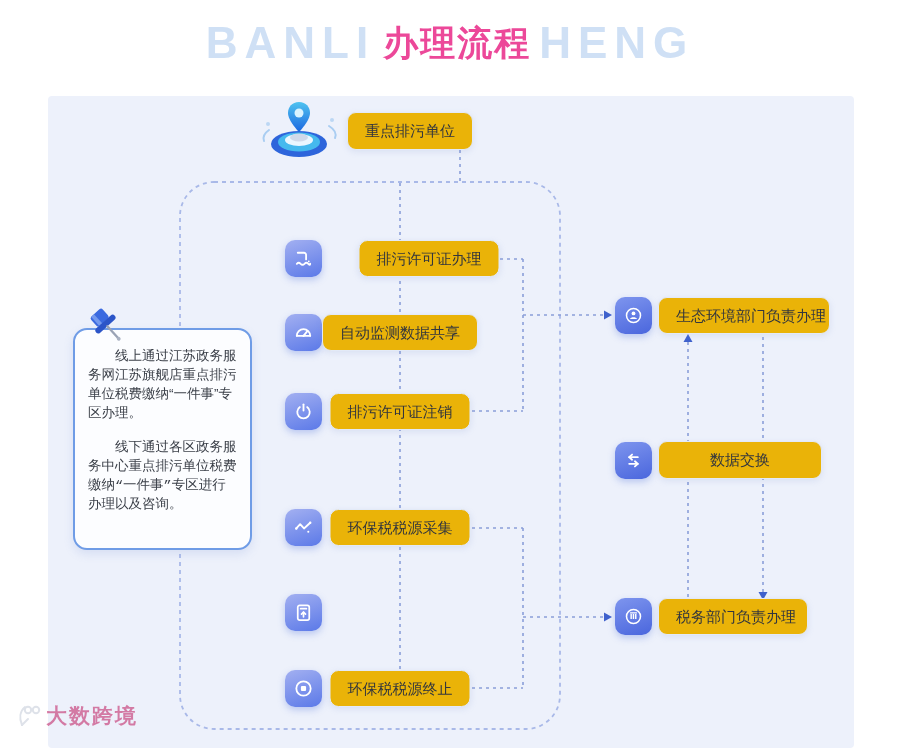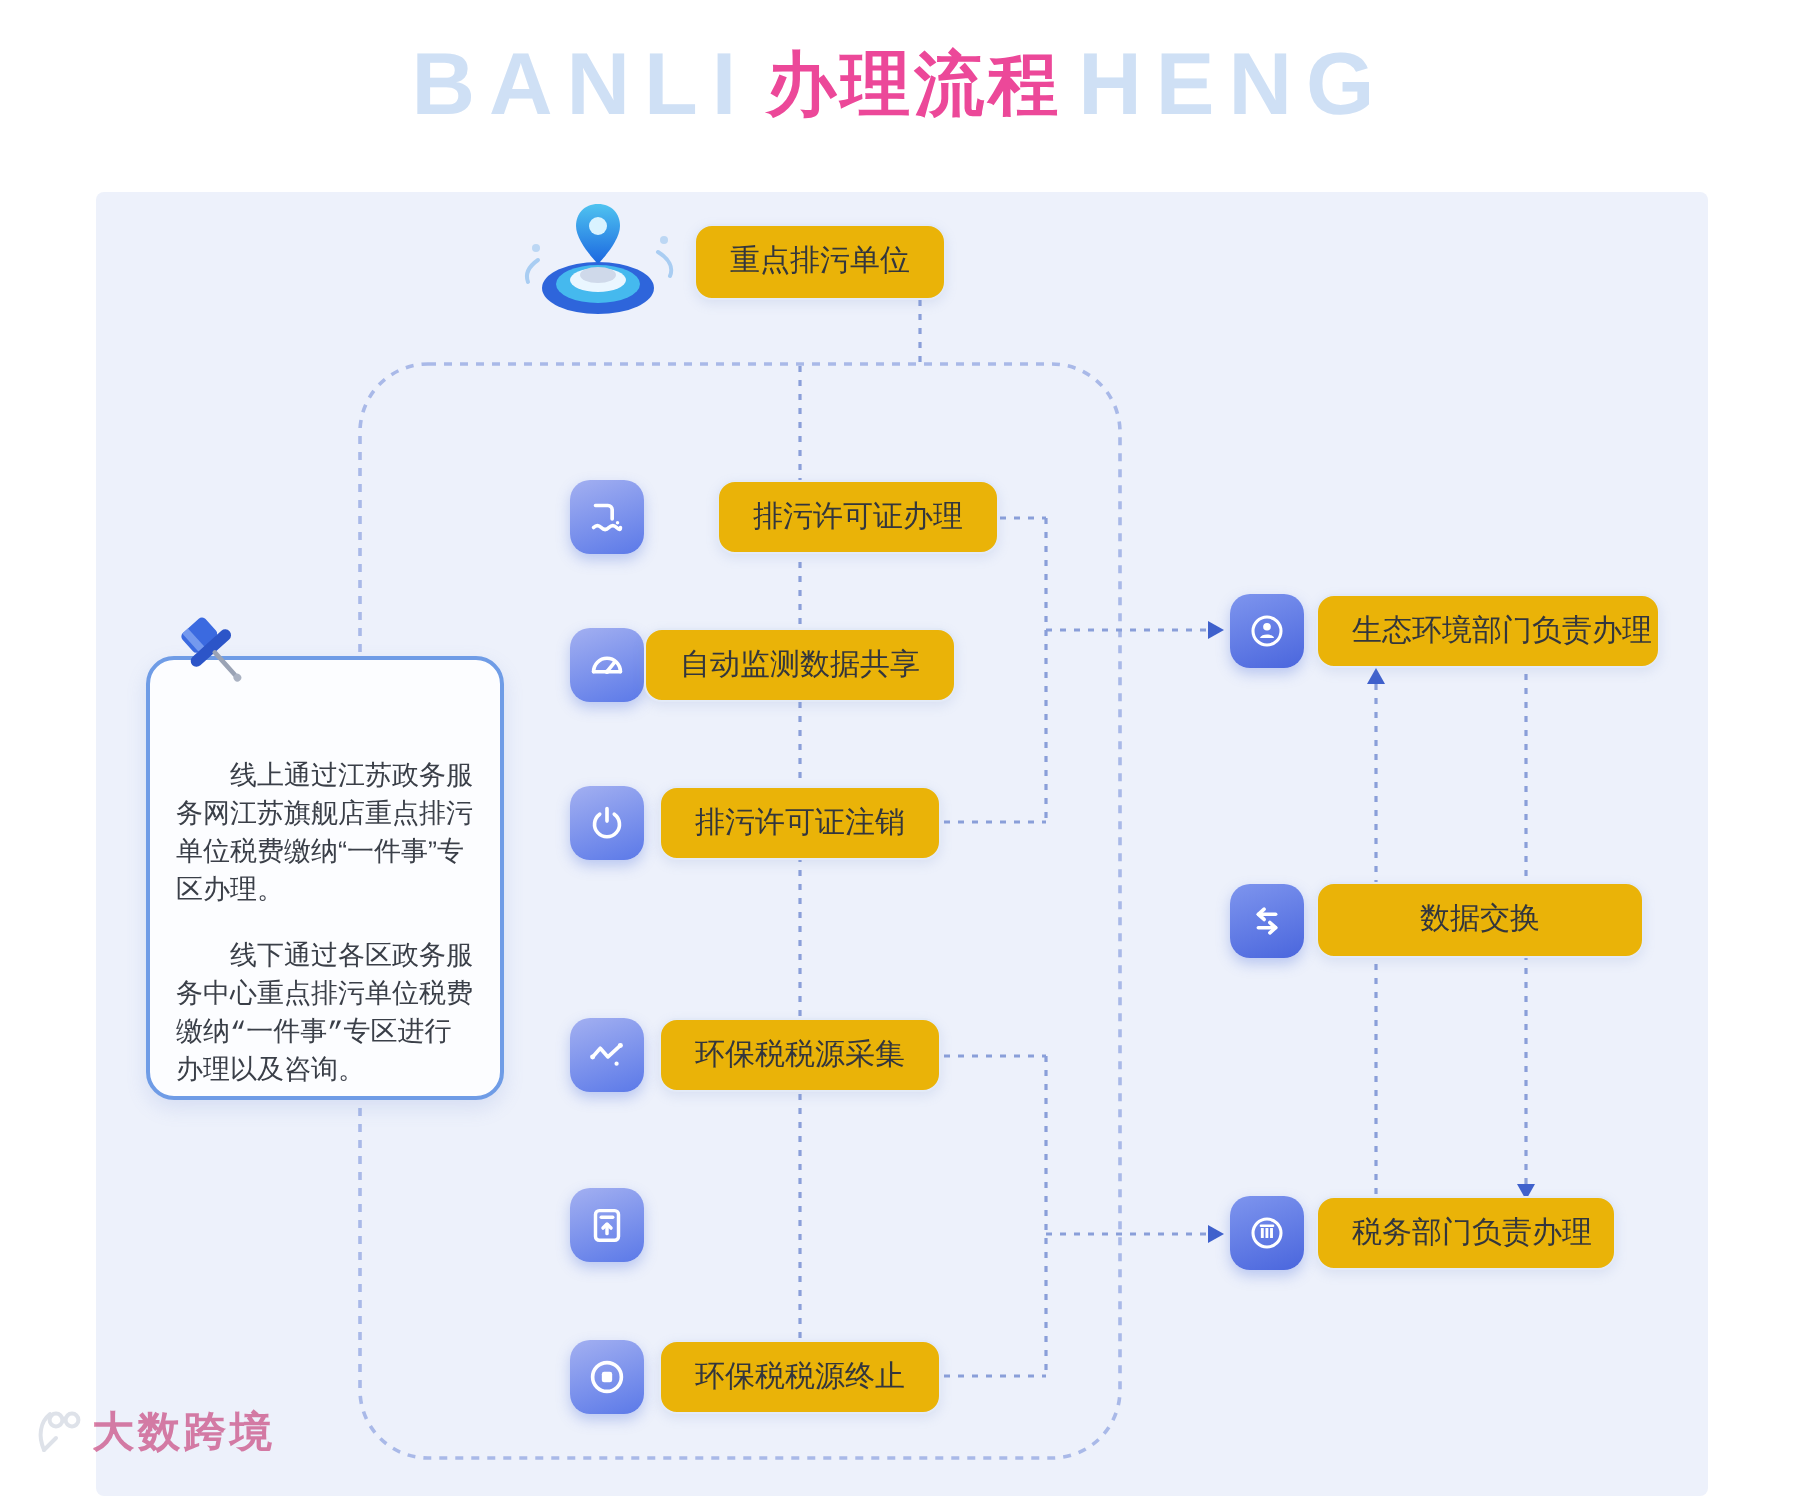--- a/index.html
+++ b/index.html
@@ -34,21 +34,21 @@
   .tile svg { width:23px; height:23px; }
   .tile.dark { background:linear-gradient(160deg,#7e95ee 0%,#4a66dd 100%); }
 
   
   .src-graphic { position:absolute; left:253px; top:94px; width:92px; height:68px; z-index:2; }
   .src-box { top:112px; left:410px; height:38px; line-height:36px; }
 
   
   .callout { position:absolute; left:73px; top:328px; width:179px; height:222px;
     background:#fcfdff; border:2px solid #6f9ce6; border-radius:14px;
-    padding:48px 13px 10px 13px; z-index:3; box-shadow:0 4px 10px rgba(110,140,210,.18); }
+    padding:16px 13px 10px 13px; z-index:3; box-shadow:0 4px 10px rgba(110,140,210,.18); }
   .callout p { font-size:13.5px; line-height:19px; color:#3a3f48; text-indent:2em; }
   .callout p + p { margin-top:16px;font-family:Liberation Mono, monospace; }
   .pushpin { position:absolute; left:80px; top:299px; width:58px; height:58px; z-index:4; }
 
   
   .watermark { position:absolute; left:14px; top:702px; display:flex; align-items:center;
     gap:4px; opacity:.55; z-index:5; }
   .wm-text { font-size:21px; font-weight:bold; color:#be185d; letter-spacing:2px; }
 </style>
 </head>

